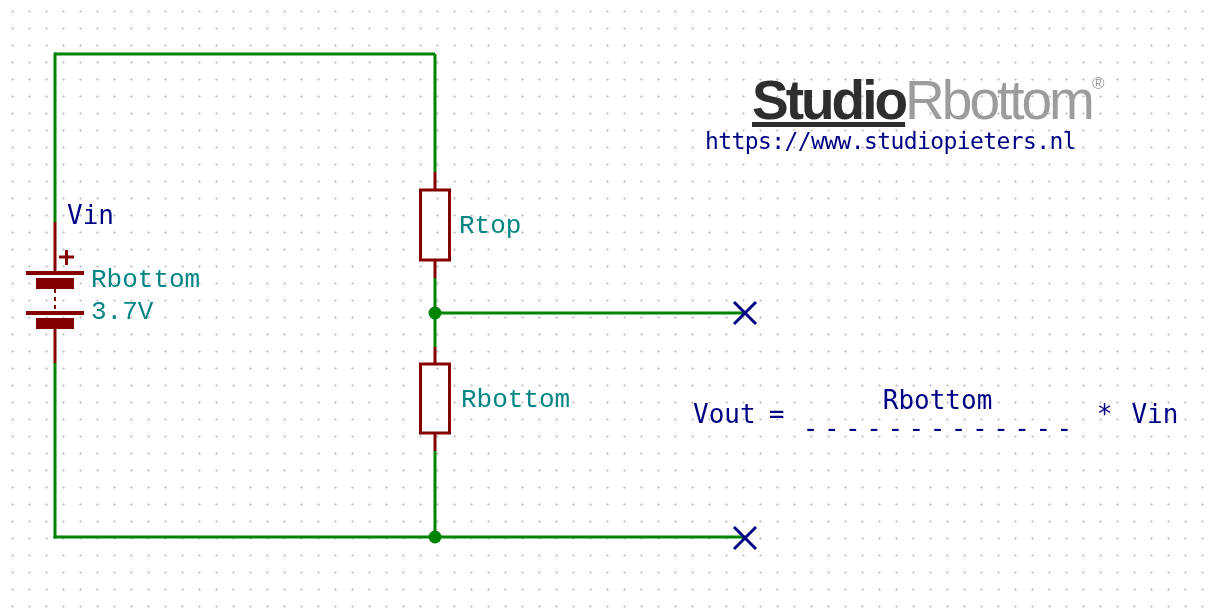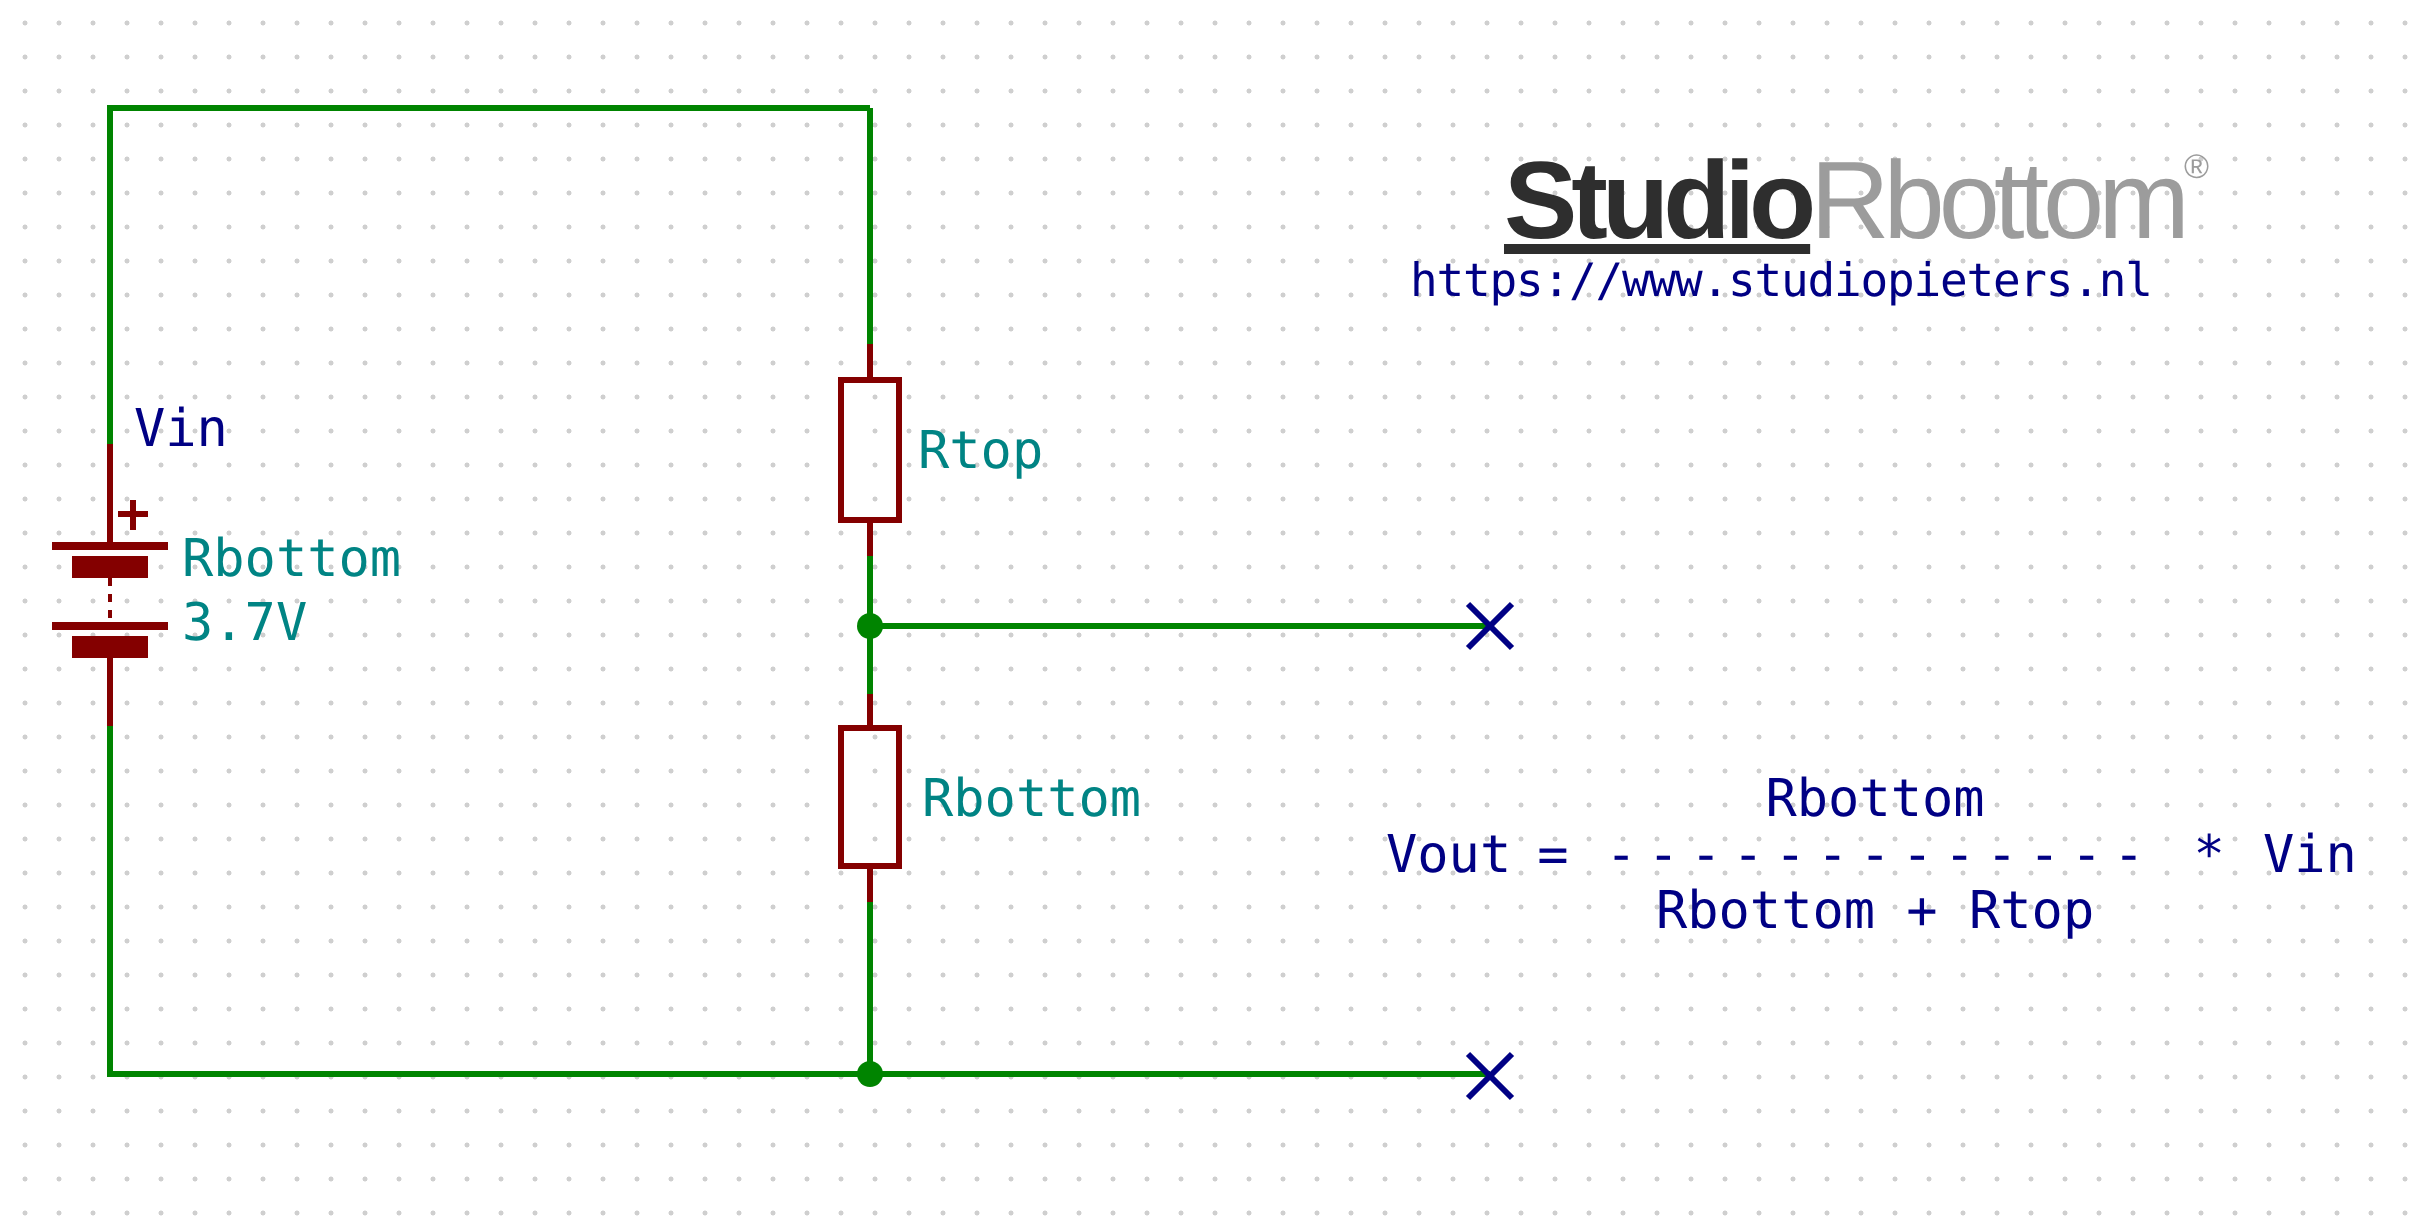--- a/index.html
+++ b/index.html
@@ -31,21 +31,21 @@
   .pin         { stroke: var(--component); stroke-width: 3; fill: none; }
   .comp-line   { stroke: var(--component); stroke-width: 4; fill: none; }
   .comp-rect   { stroke: var(--component); stroke-width: 3; fill: none; }
   .comp-fill   { fill: var(--component); stroke: none; }
   .comp-dash   { stroke: var(--component); stroke-width: 2; stroke-dasharray: 4 4; fill: none; }
   .junction    { fill: var(--wire); stroke: none; }
   .noconnect   { stroke: var(--label-text); stroke-width: 3; fill: none; }
 
   
   .sch-text { position: absolute; font-size: 26px; line-height: 30px; white-space: pre; }
-  .t-field  { color: var(--field-text); }
+  .t-field  { color: var(--field-text); font-family: Liberation Mono, monospace; }
   .t-label  { color: var(--label-text); }
 
   
   .logo { position: absolute; left: 752px; top: 56px; font-family: "Liberation Sans", sans-serif;
           font-size: 55px; letter-spacing: -3px; line-height: 55px; white-space: nowrap; }
   .logo .studio  { font-weight: 700; color: var(--logo-dark); text-decoration: underline; }
   .logo .pieters { font-weight: 400; color: var(--logo-light); }
   .logo .reg     { font-size: 17px; color: var(--logo-light); vertical-align: 30px; letter-spacing: 0; }
   .site-url { position: absolute; left: 705px; top: 128px; color: var(--label-text);
               font-size: 23px; letter-spacing: -0.6px; }
@@ -121,17 +121,16 @@
   <span class="studio">Studio</span><span class="pieters">Rbottom</span><span class="reg">®</span>
 </div>
 <div class="site-url">https://www.studiopieters.nl</div>
 
 <div class="formula">
   <span>Vout</span>
   <span>=</span>
   <div class="fraction">
     <div>Rbottom</div>
     <div class="fraction-bar">-------------</div>
-    <div>Rbottom + Rtop</div>
   </div>
   <span class="op">*</span>
   <span>Vin</span>
 </div>
 
 </body></html>

